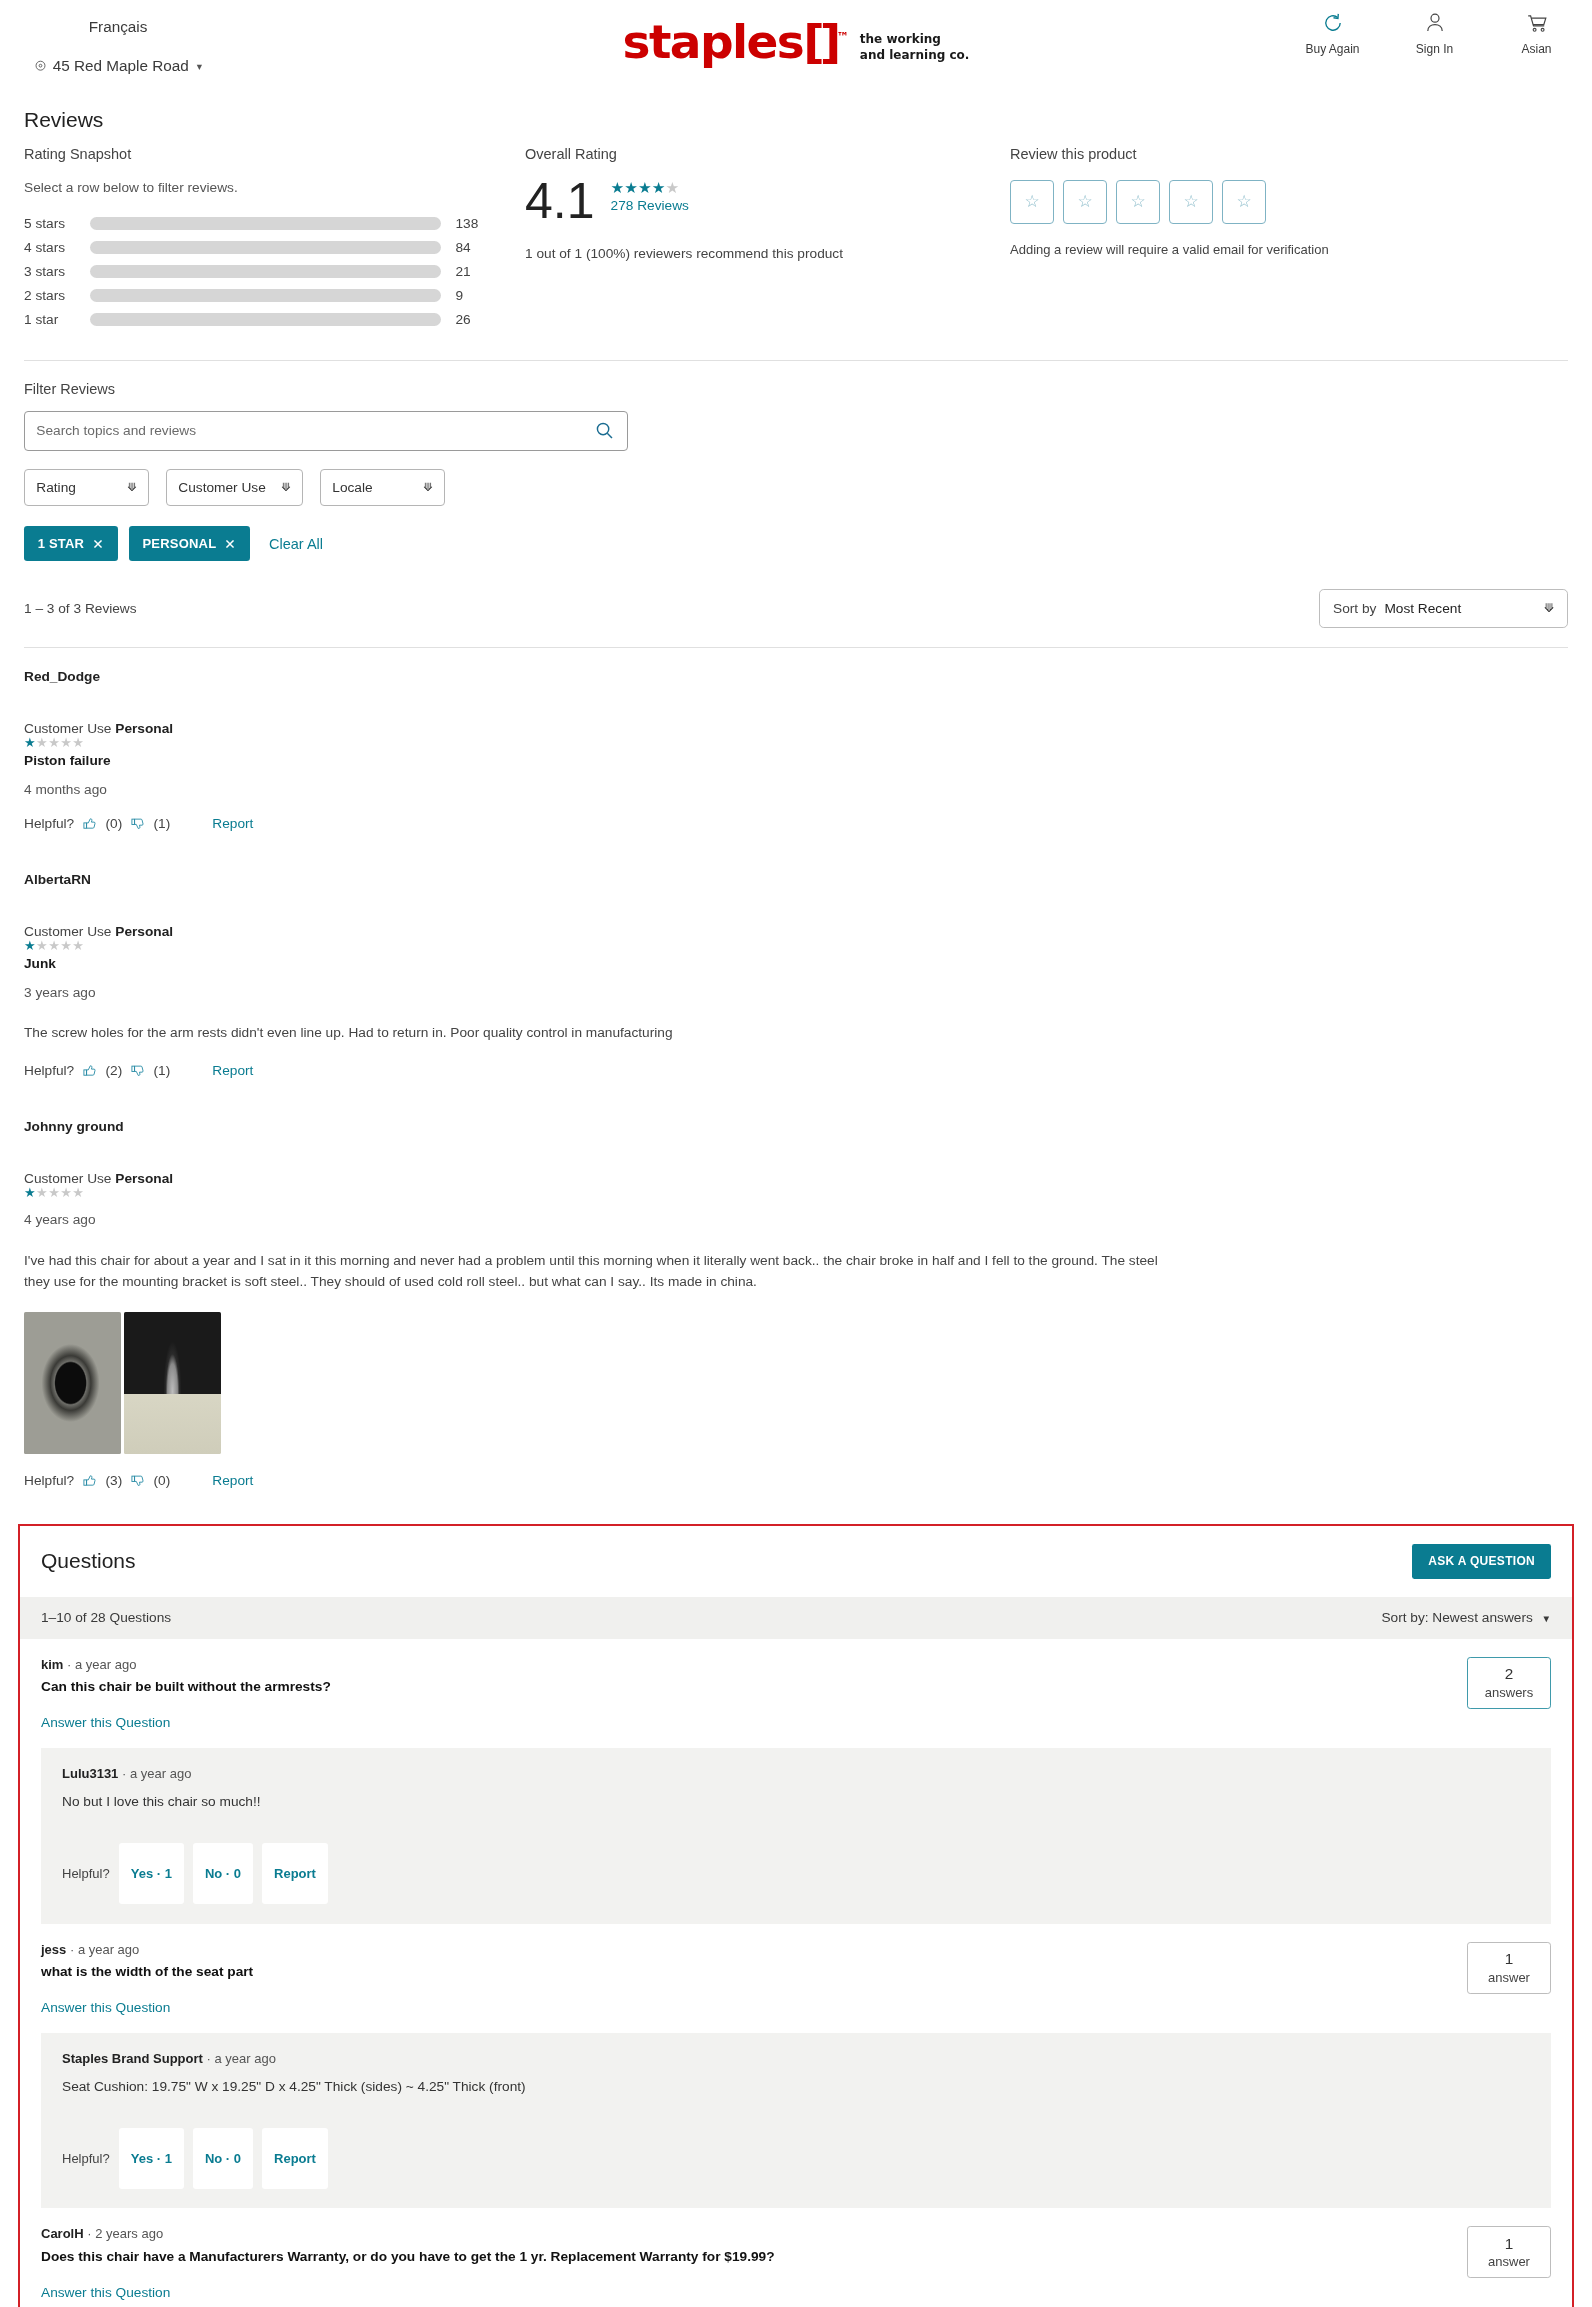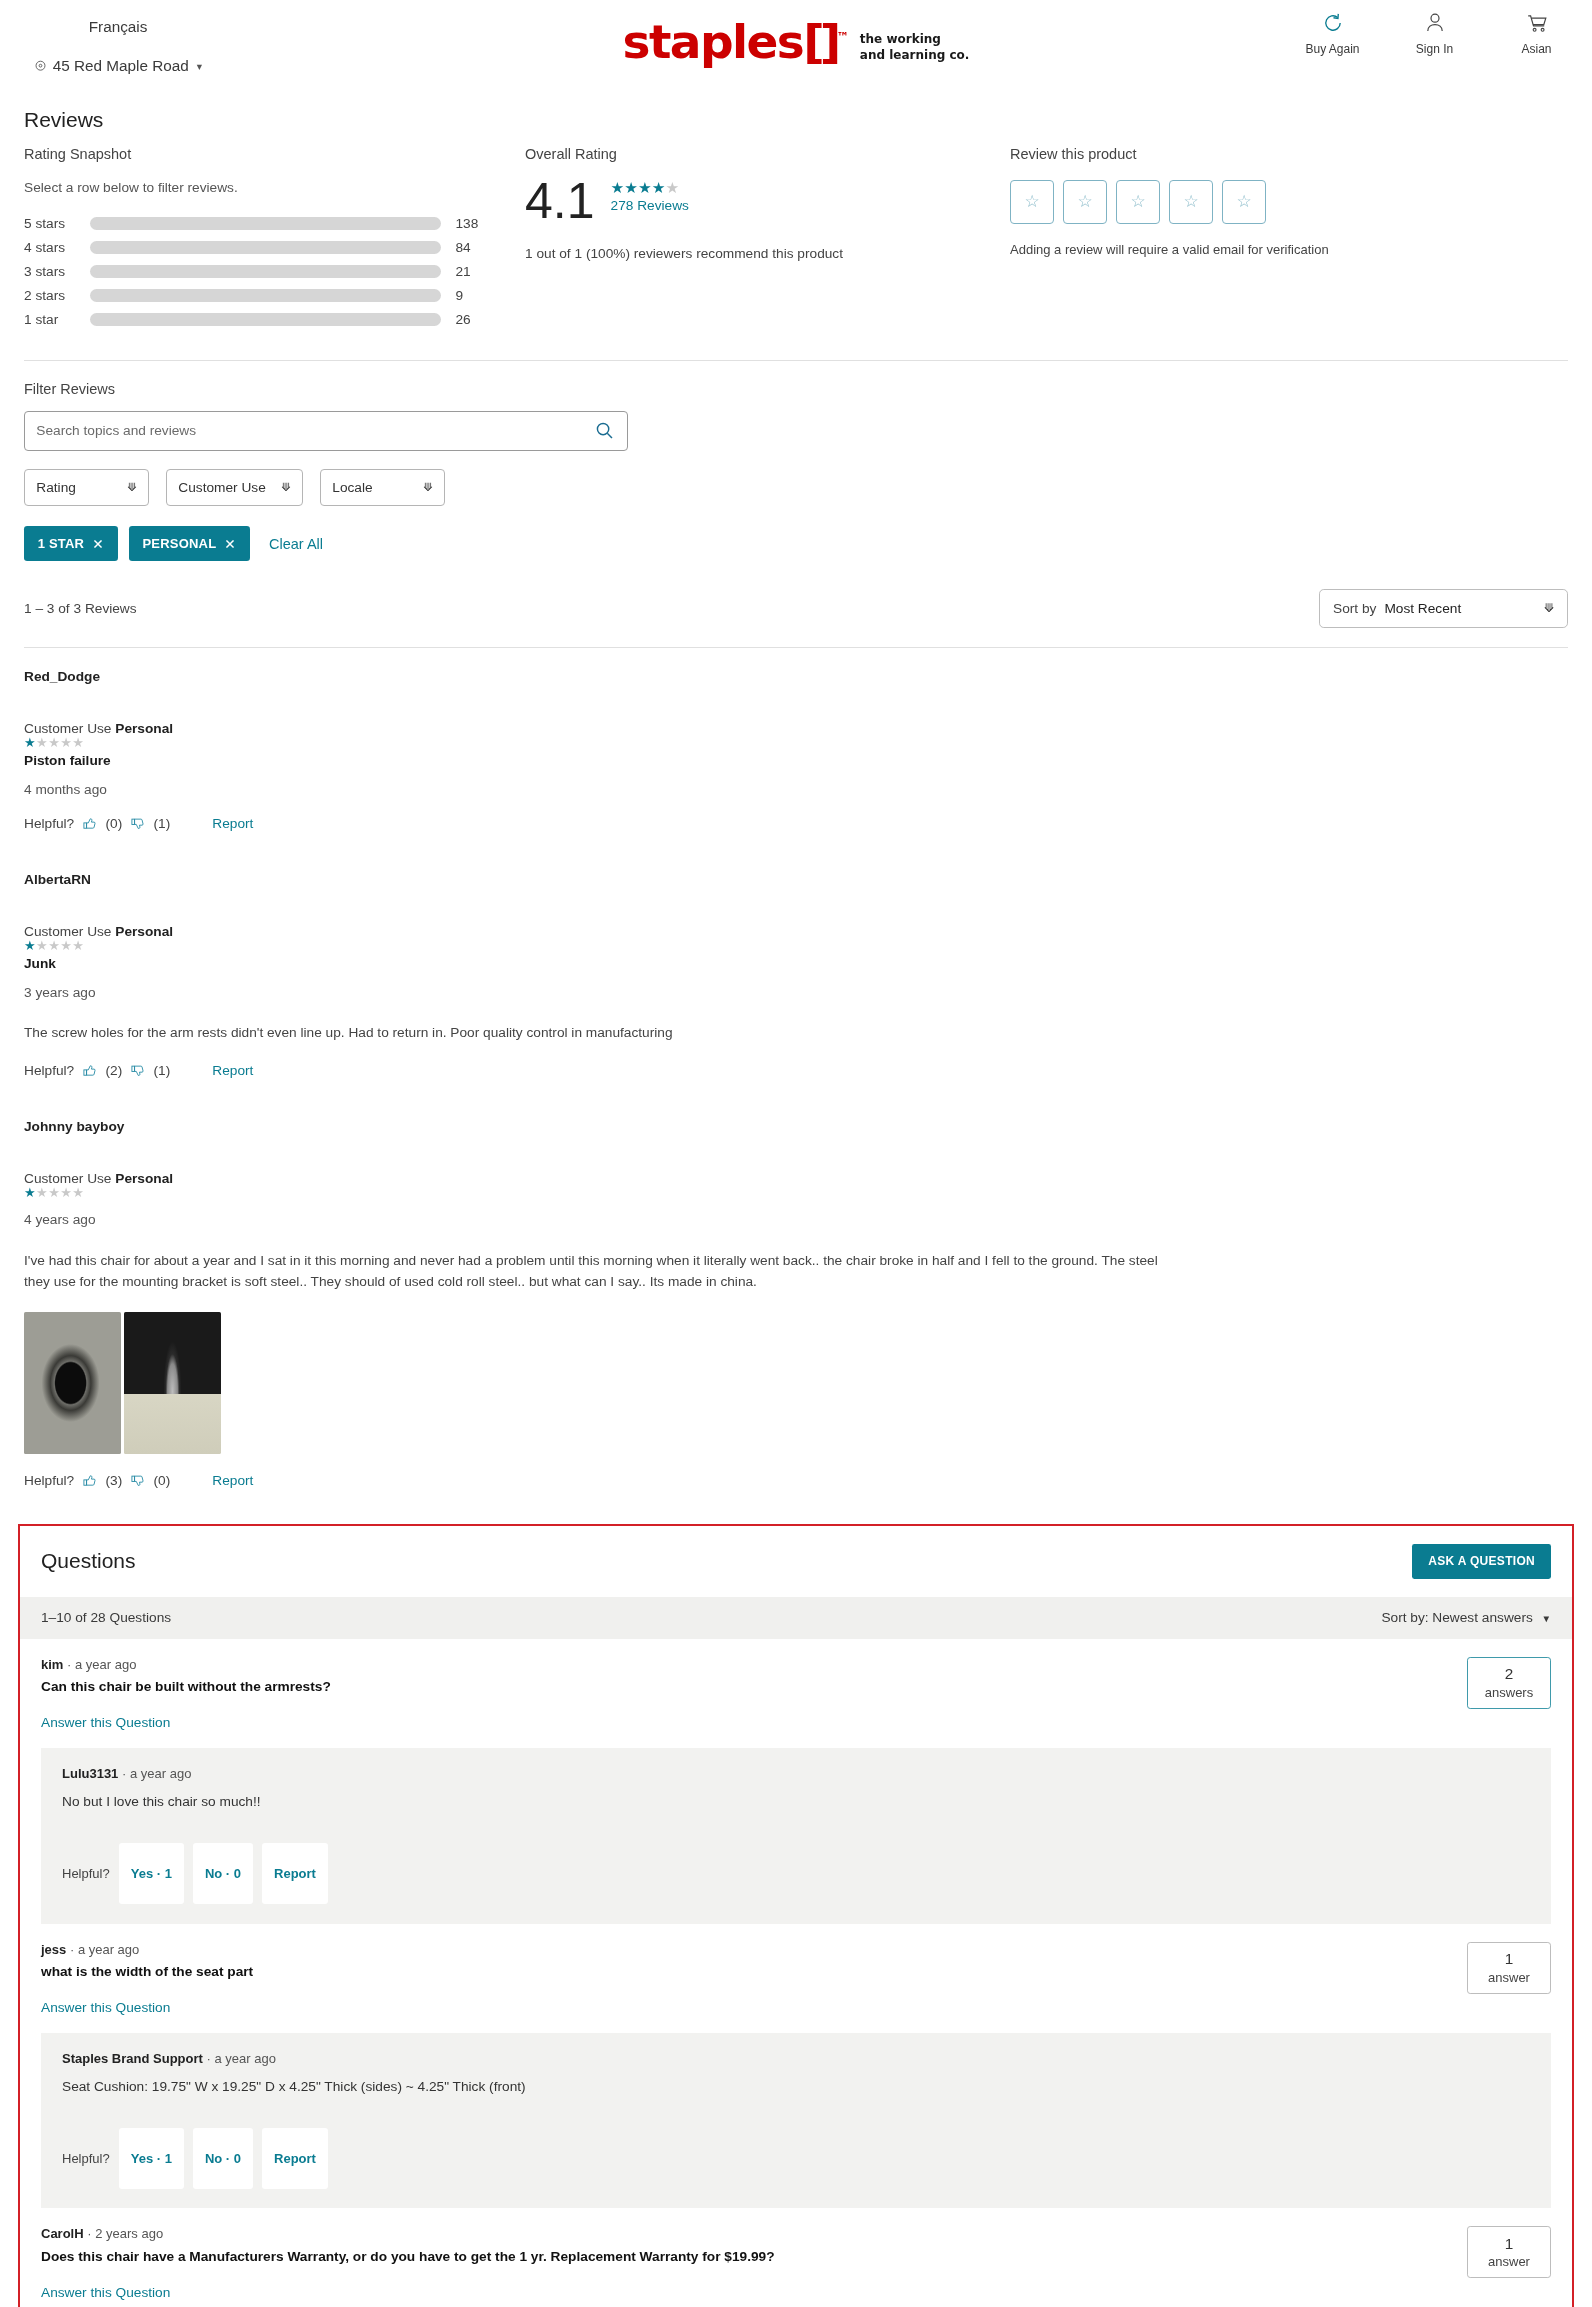--- a/index.html
+++ b/index.html
@@ -526,21 +526,21 @@
                 <rect x="2.5" y="4.1" width="3.3" height="7" fill="none" stroke="#2a8ca6" stroke-width="1.2"></rect>
               </svg>
             </span>
             <span class="cnt">(1)</span>
             <span class="rv-report">Report</span>
           </div>
         </div>
       </div>
       <div class="review">
         <div class="rv-left">
-          <div class="rv-author">Johnny bayboy</div>
+          <div class="rv-author">Johnny ground</div>
           <div class="rv-use"><span>Customer Use</span> <b>Personal</b></div>
         </div>
         <div class="rv-body">
           <div class="rv-stars"><span>★</span><span class="off">★</span><span class="off">★</span><span class="off">★</span><span class="off">★</span></div>
           <div class="rv-date">4 years ago</div>
           <div class="rv-text">I've had this chair for about a year and I sat in it this morning and never had a problem until this morning when it literally went back.. the chair broke in half and I fell to the ground. The steel they use for the mounting bracket is soft steel.. They should of used cold roll steel.. but what can I say.. Its made in china.</div>
           <div class="rv-photos">
             <div class="photo photo-a"></div>
             <div class="photo photo-b"></div>
           </div>

